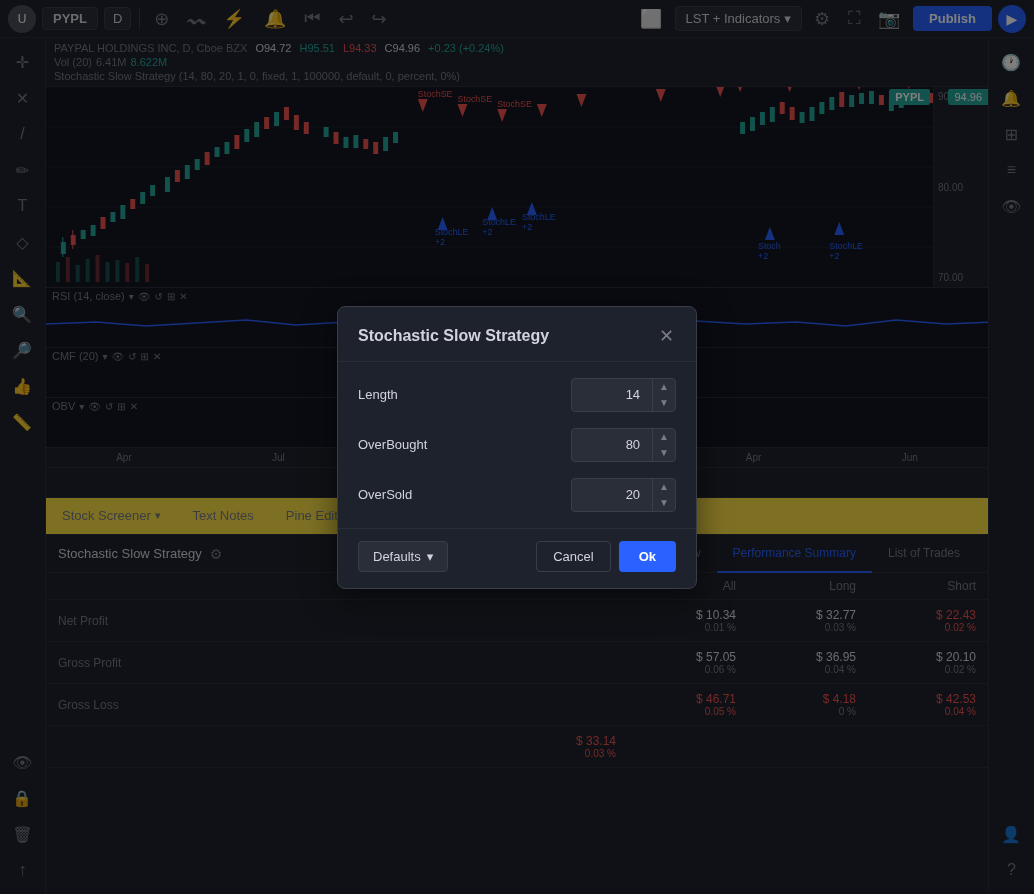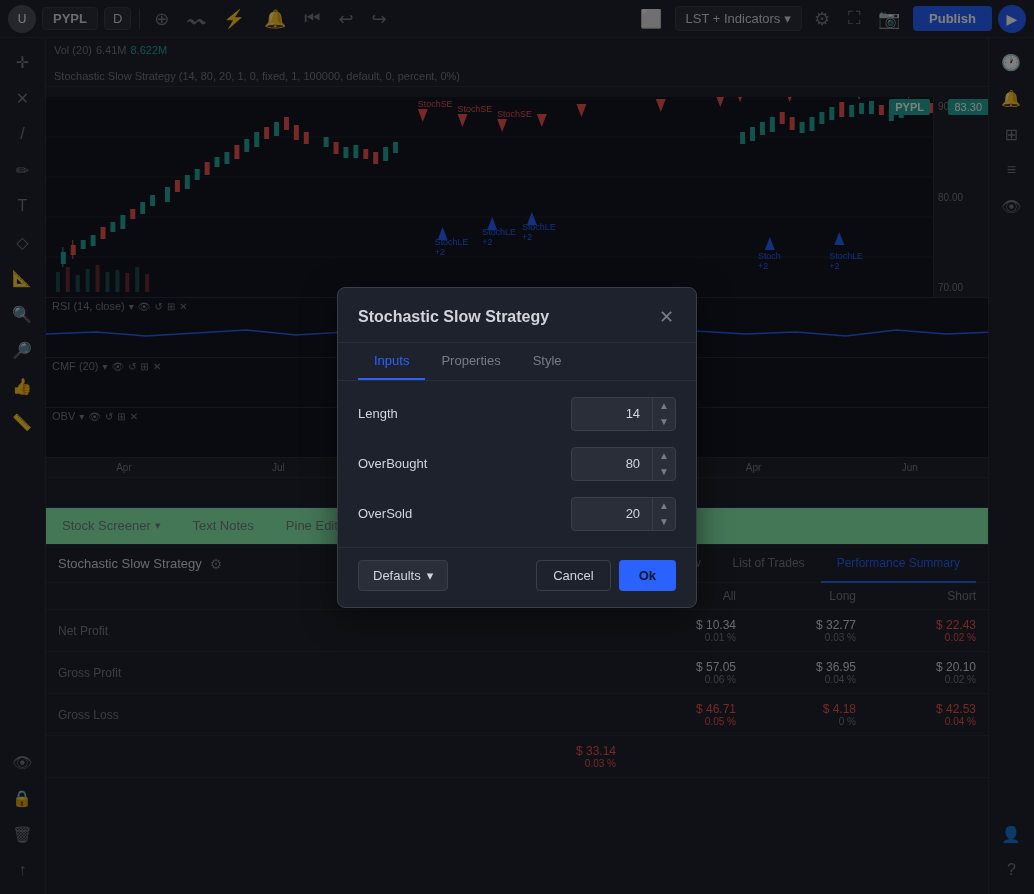--- a/index.html
+++ b/index.html
@@ -48,21 +48,21 @@
     .indicator-panel { background: #131722; border-top: 1px solid #2a2e39; position: relative; height: 60px; }
     .indicator-label { font-size: 11px; color: #787b86; padding: 2px 6px; display: flex; align-items: center; gap: 4px; }
     .ind-icon { font-size: 10px; cursor: pointer; color: #787b86; }
 
     
     .time-toolbar { display: flex; align-items: center; height: 30px; background: #1e222d; border-top: 1px solid #2a2e39; padding: 0 8px; gap: 8px; font-size: 12px; flex-direction: column; }
     .time-btn { padding: 2px 8px; border-radius: 3px; cursor: pointer; color: #787b86; background: none; border: none; font-size: 12px; }
     .goto-btn { padding: 2px 10px; border-radius: 3px; cursor: pointer; color: #787b86; background: none; border: none; font-size: 12px; }
 
     
-    .bottom-tabs { display: flex; align-items: stretch; height: 38px; background: #86efac; border-top: 1px solid #2a2e39; border-bottom: 1px solid #2a2e39; }
+    .bottom-tabs { display: flex; align-items: stretch; height: 38px; background: #fde047; border-top: 1px solid #2a2e39; border-bottom: 1px solid #2a2e39; }
     .bottom-tab { padding: 0 16px; display: flex; align-items: center; font-size: 13px; cursor: pointer; color: #787b86; border-bottom: 2px solid transparent; white-space: nowrap; }
     .bottom-tab.active { color: #2962ff; border-bottom: 2px solid #2962ff; }
     .tab-dot { width: 6px; height: 6px; border-radius: 50%; background: #26a69a; margin-left: 6px; }
 
     
     .strategy-panel { background: #1e222d; flex-direction: column; display: flex; height: calc(894px - 38px - 38px - 280px - 120px); min-height: 200px; overflow: hidden; }
     .strategy-header { display: flex; align-items: center; height: 38px; border-bottom: 1px solid #2a2e39; padding: 0 12px; gap: 8px; }
     .strategy-name { font-size: 13px; color: #d1d4dc; font-weight: 500; }
     .settings-icon { color: #787b86; cursor: pointer; font-size: 14px; }
 
@@ -98,21 +98,21 @@
     .input-row { display: flex; align-items: center; justify-content: space-between; }
     .input-label { font-size: 13px; color: #d1d4dc; }
     .input-spinner { display: flex; align-items: center; background: #2a2e39; border: 1px solid #3a3e49; border-radius: 4px; overflow: hidden; }
     .input-val { padding: 6px 12px; font-size: 13px; color: #d1d4dc; background: none; border: none; outline: none; width: 80px; text-align: right; }
     .spinner-btns { display: flex; flex-direction: column; border-left: 1px solid #3a3e49; }
     .spinner-btn { background: none; border: none; color: #787b86; cursor: pointer; padding: 1px 6px; font-size: 10px; height: 16px; display: flex; align-items: center; }
     .modal-footer { display: flex; align-items: center; justify-content: space-between; padding: 12px 20px 16px; border-top: 1px solid #2a2e39; }
     .defaults-btn { background: #2a2e39; border: 1px solid #3a3e49; border-radius: 4px; padding: 7px 14px; font-size: 13px; color: #d1d4dc; cursor: pointer; display: flex; align-items: center; gap: 6px; }
     .modal-actions { display: flex; gap: 8px; }
     .cancel-btn { background: none; border: 1px solid #3a3e49; border-radius: 4px; padding: 7px 16px; font-size: 13px; color: #d1d4dc; cursor: pointer; }
-    .ok-btn { background: #2962ff; border: none; border-radius: 4px; padding: 7px 20px; font-size: 13px; color: #0f172a; cursor: pointer; font-weight: 600; }
+    .ok-btn { background: #2962ff; border: none; border-radius: 4px; padding: 7px 20px; font-size: 13px; color: #ffffff; cursor: pointer; font-weight: 600; }
 
     
     svg.chart-svg { width: 100%; height: 100%; }
 
     
     .pypl-label { position: absolute; top: 2px; right: 58px; background: #26a69a; border-radius: 2px; padding: 2px 6px; font-size: 11px; font-weight: 600; color: #fff; }
     .pypl-price { position: absolute; top: 2px; right: 0px; background: #26a69a; border-radius: 2px 0 0 2px; padding: 2px 6px; font-size: 11px; color: #fff; }
 
     .x-axis { display: flex; justify-content: space-around; background: #1e222d; border-top: 1px solid #2a2e39; padding: 2px 0; font-size: 10px; color: #787b86; height: 20px; align-items: center; }
   </style>
@@ -162,29 +162,37 @@
     <div style="flex:1"></div>
     <div class="sidebar-icon">👁</div>
     <div class="sidebar-icon">🔒</div>
     <div class="sidebar-icon">🗑</div>
     <div class="sidebar-icon">↑</div>
   </div>
 
   <div class="chart-container">
 
     <div class="chart-header">
+      <div class="chart-header-row1">
+        <span>PAYPAL HOLDINGS INC, D, Cboe BZX</span>
+        <span class="price-o">O94.72</span>
+        <span class="price-h">H95.51</span>
+        <span class="price-l">L94.33</span>
+        <span class="price-c">C94.96</span>
+        <span class="price-change-pos">+0.23 (+0.24%)</span>
+      </div>
       <div class="chart-header-row2">
         <span>Vol (20)</span>
         <span>6.41M</span>
         <span class="vol-value">8.622M</span>
       </div>
-      <div style="font-size:11px; color:#787b86; margin-top:14px;">Stochastic Slow Strategy (14, 80, 20, 1, 0, fixed, 1, 100000, default, 0, percent, 0%)</div>
-    </div>
-
-    <div class="chart-area" style="height: 200px; flex: none; margin-top: 10px;">
+      <div style="font-size:11px; color:#787b86; margin-top:2px;">Stochastic Slow Strategy (14, 80, 20, 1, 0, fixed, 1, 100000, default, 0, percent, 0%)</div>
+    </div>
+
+    <div class="chart-area" style="height: 200px; flex: none;">
       <svg class="chart-svg" viewBox="0 0 950 200" preserveAspectRatio="none">
 
         <line x1="0" y1="40" x2="950" y2="40" stroke="#2a2e39" stroke-width="0.5"></line>
         <line x1="0" y1="80" x2="950" y2="80" stroke="#2a2e39" stroke-width="0.5"></line>
         <line x1="0" y1="120" x2="950" y2="120" stroke="#2a2e39" stroke-width="0.5"></line>
         <line x1="0" y1="160" x2="950" y2="160" stroke="#2a2e39" stroke-width="0.5"></line>
 
         <rect x="10" y="175" width="4" height="20" fill="#26a69a" opacity="0.4"></rect>
         <rect x="20" y="170" width="4" height="25" fill="#ef5350" opacity="0.4"></rect>
         <rect x="30" y="178" width="4" height="17" fill="#26a69a" opacity="0.4"></rect>
@@ -298,21 +306,21 @@
         <text x="790" y="162" font-size="9" fill="#2962ff">StochLE</text>
         <text x="790" y="172" font-size="9" fill="#2962ff">+2</text>
       </svg>
       
       <div class="price-scale">
         <span>90.00</span>
         <span>80.00</span>
         <span>70.00</span>
       </div>
       <div class="pypl-label">PYPL</div>
-      <div class="pypl-price">83.30</div>
+      <div class="pypl-price">94.96</div>
     </div>
 
     <div class="indicator-panel" style="height:60px;">
       <div class="indicator-label">
         <span>RSI (14, close)</span>
         <span class="ind-icon">▾</span>
         <span class="ind-icon">👁</span>
         <span class="ind-icon">↺</span>
         <span class="ind-icon">⊞</span>
         <span class="ind-icon">✕</span>
@@ -387,25 +395,25 @@
     </div>
 
     <div class="strategy-panel" style="flex:1; min-height:0;">
       <div class="strategy-header">
         <span class="strategy-name">Stochastic Slow Strategy</span>
         <span class="settings-icon">⚙</span>
         <div class="perf-tabs">
           <div class="perf-tab">
             <span>Overview</span>
           </div>
+          <div class="perf-tab active">
+            <span>Performance Summary</span>
+          </div>
           <div class="perf-tab">
             <span>List of Trades</span>
-          </div>
-          <div class="perf-tab active">
-            <span>Performance Summary</span>
           </div>
         </div>
       </div>
 
       <div class="perf-table">
         <div class="perf-table-header">
           <div></div>
           <div style="text-align:right;">All</div>
           <div style="text-align:right;">Long</div>
           <div style="text-align:right;">Short</div>
@@ -483,31 +491,20 @@
     <div class="sidebar-icon">?</div>
   </div>
 </div>
 
 <div class="modal-overlay">
   <div class="modal">
     <div class="modal-header">
       <span class="modal-title">Stochastic Slow Strategy</span>
       <button class="modal-close">✕</button>
     </div>
-    <div class="modal-tabs">
-      <div class="modal-tab active">
-        <span>Inputs</span>
-      </div>
-      <div class="modal-tab">
-        <span>Properties</span>
-      </div>
-      <div class="modal-tab">
-        <span>Style</span>
-      </div>
-    </div>
     <div class="modal-body">
       <div class="input-row">
         <span class="input-label">Length</span>
         <div class="input-spinner">
           <input class="input-val" value="14" style="">
           <div class="spinner-btns">
             <button class="spinner-btn">▲</button>
             <button class="spinner-btn">▼</button>
           </div>
         </div>

